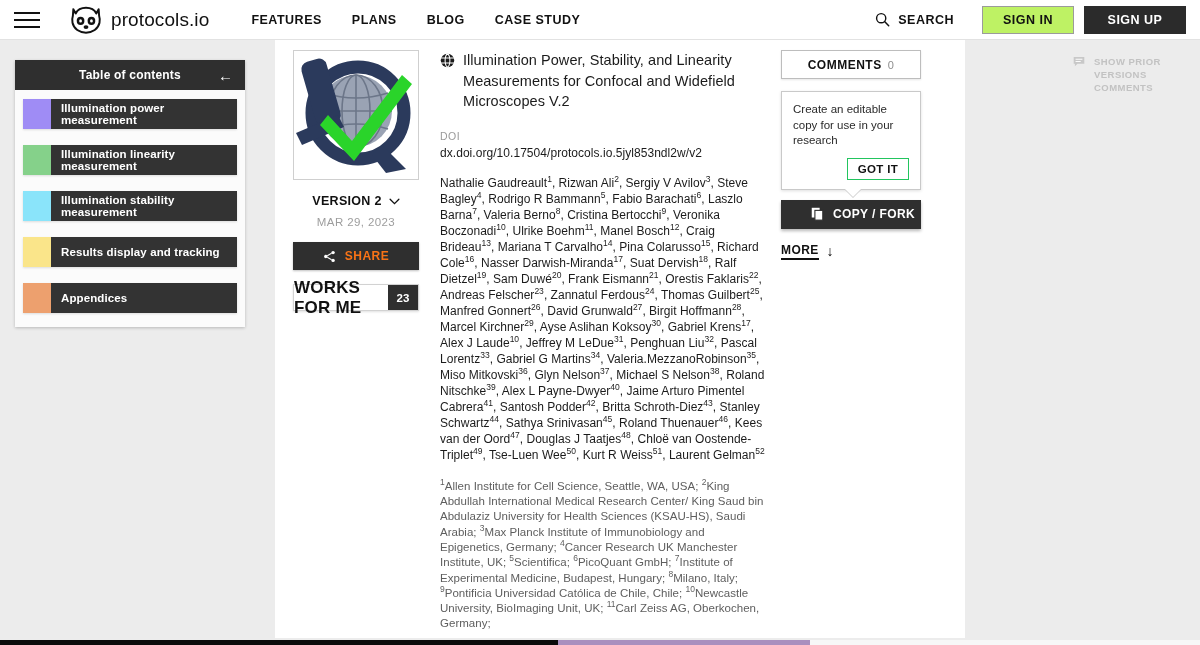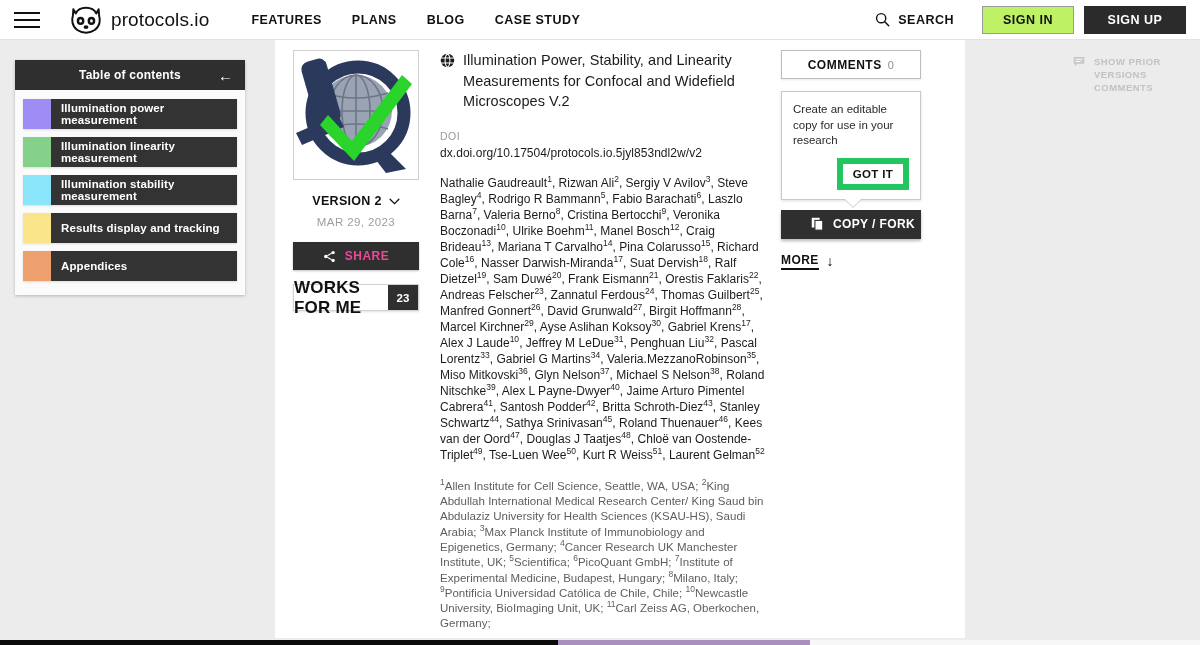--- a/index.html
+++ b/index.html
@@ -86,21 +86,21 @@
     position: relative;
   }
   .toc-head-title { font-size: 12px; font-weight: 700; letter-spacing:.2px; }
   .toc-collapse {
     position:absolute; right: 12px; top:50%; transform: translateY(-50%);
     font-size: 15px; line-height:1; color:#fff; cursor:pointer;
   }
   .toc-body { padding: 9px 8px 10px 8px; }
   .toc-item {
     display:flex; align-items: stretch; height: 30px;
-    margin-bottom: 8px; cursor:pointer;
+    margin-bottom: 16px; cursor:pointer;
     box-shadow: 0 1px 2px rgba(0,0,0,.12);
   }
   .toc-item:last-child { margin-bottom: 4px; }
   .toc-swatch { width: 28px; flex: 0 0 28px; }
   .toc-label {
     flex: 1; background: #333333; color:#fff;
     display:flex; align-items:center; padding-left: 10px;
     font-size: 11.5px; font-weight: 700; letter-spacing:.1px;
   }
 
@@ -115,21 +115,21 @@
   .version-row {
     margin-top: 14px; display:flex; align-items:center; justify-content:center;
     gap: 7px; cursor:pointer;
   }
   .version-txt { font-size: 12.5px; font-weight: 700; color:#111; letter-spacing:.3px; }
   .version-date {
     margin-top: 8px; text-align:center; font-size: 11.5px;
     color: #9d9d9d; letter-spacing:.4px;
   }
   .btn-share {
-    margin-top: 14px; height: 28px; background:#2f2f2f; color:#ec4899;
+    margin-top: 14px; height: 28px; background:#2f2f2f; color:#f97316;
     display:flex; align-items:center; justify-content:center; gap: 9px;
     font-size: 12px; font-weight: 700; letter-spacing:.5px; cursor:pointer;
     box-shadow: 0 1px 2px rgba(0,0,0,.25);
   }
   .works-row {
     margin-top: 14px; height: 27px; display:flex;
     border: 1px solid #d2d2d2; background:#fff;
     box-shadow: 0 1px 2px rgba(0,0,0,.12); cursor:pointer;
   }
   .works-label {
@@ -180,21 +180,21 @@
 
   .tooltip {
     position: relative; margin-top: 12px;
     border: 1px solid #c9c9c9; background:#fff;
     padding: 10px 11px 9px 11px;
     box-shadow: 0 1px 3px rgba(0,0,0,.13);
   }
   .tooltip-text { font-size: 11.5px; color:#2a2a2a; line-height: 1.36; }
   .tooltip-actions { display:flex; justify-content:flex-end; margin-top: 9px; }
   .btn-gotit {
-    border:6px solid #22c55e; background:#fff; padding: 4px 10px;
+    border:1px solid #22c55e; background:#fff; padding: 4px 10px;
     font-size: 11.5px; font-weight:700; letter-spacing:.3px; color:#111; cursor:pointer;
   }
   .tooltip-arrow, .tooltip-arrow-inner {
     position:absolute; left: 62px; width:0; height:0;
     border-left: 9px solid transparent; border-right: 9px solid transparent;
   }
   .tooltip-arrow { bottom: -9px; border-top: 9px solid #c9c9c9; }
   .tooltip-arrow-inner { bottom: -8px; border-top: 9px solid #fff; }
 
   .btn-fork {

